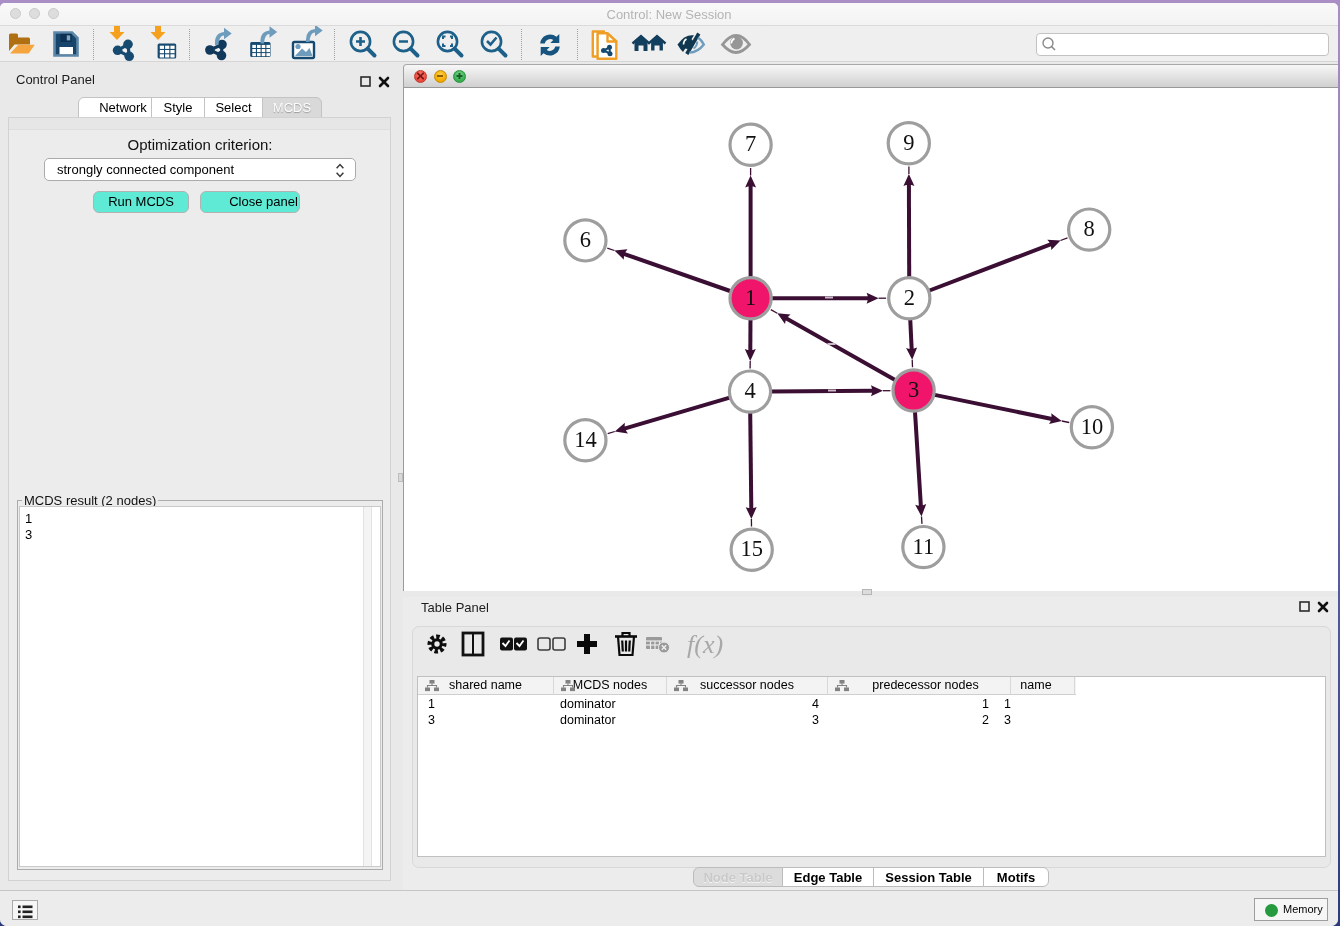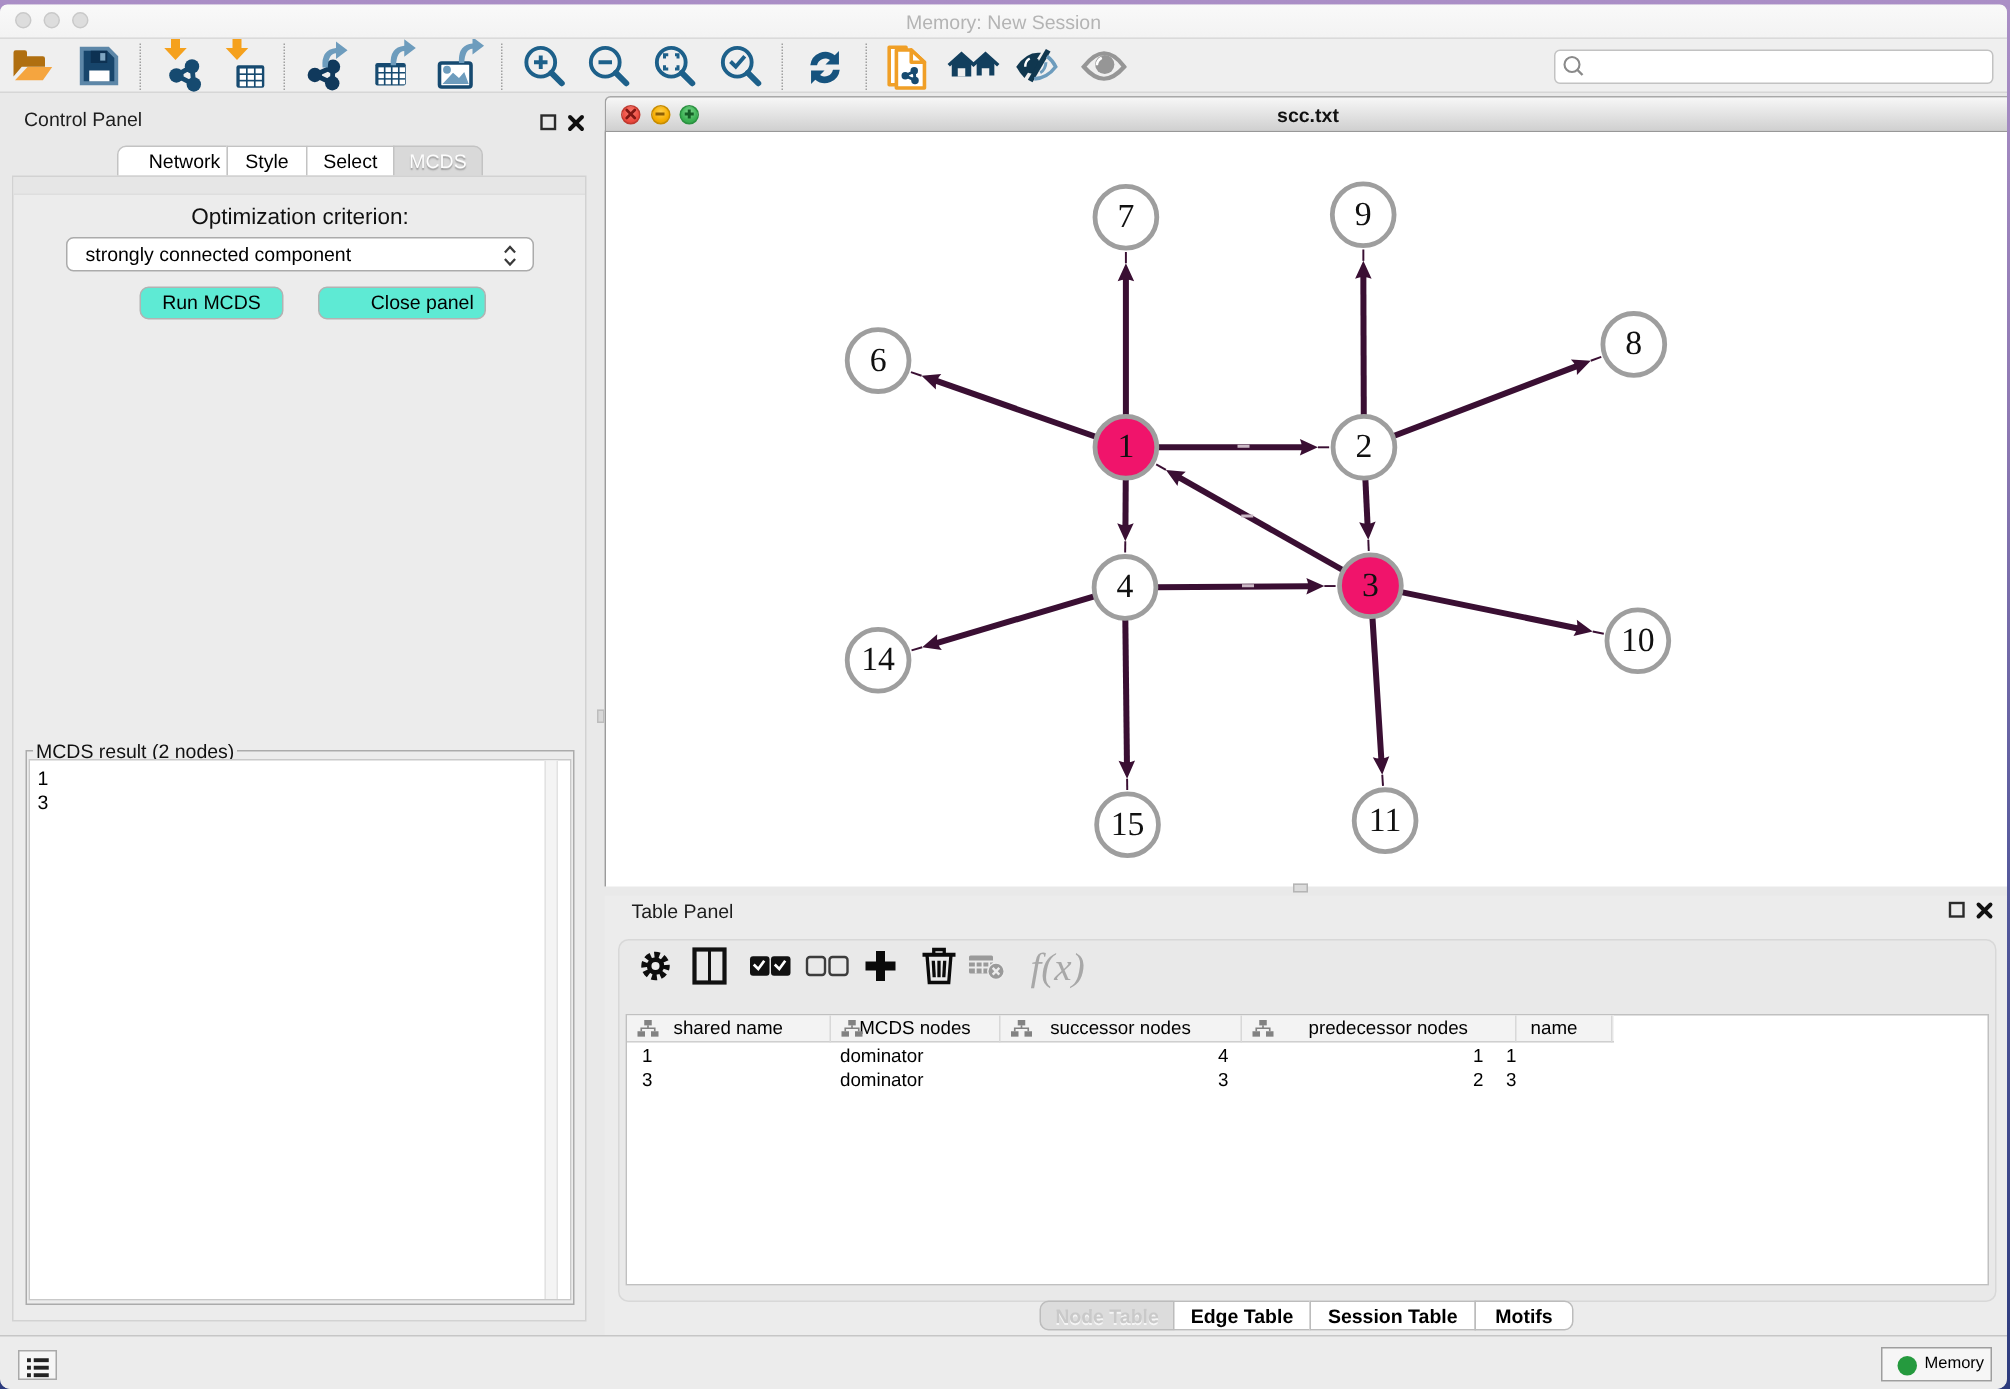--- a/index.html
+++ b/index.html
@@ -40,21 +40,21 @@
 
 #status { position:absolute; left:0; top:887px; width:1338px; height:36px; background:#ececec; border-top:1px solid #c6c6c6; }
 </style>
 </head>
 <body>
 <div id="win">
   <div id="titlebar">
     <div class="tl" style="left:10px;"></div>
     <div class="tl" style="left:29px;"></div>
     <div class="tl" style="left:48px;"></div>
-    <div id="title">Memory: New Session</div>
+    <div id="title">Control: New Session</div>
   </div>
   <div id="toolbar">
     <svg width="780" height="38" style="position:absolute; left:0; top:0;">
 
       <g transform="translate(22,18)">
         <path d="M -13 7 L -13 -9 Q -13 -10.5 -11.5 -10.5 L -5.5 -10.5 Q -4 -10.5 -4 -9 L -4 -6.5 L 6.5 -6.5 Q 8 -6.5 8 -5 L 8 0.5 L -7.5 0.5 Z" fill="#b06f10"></path>
         <path d="M -12 9.5 L -3.7 0.7 L 12.8 0.7 L 6.6 9.5 Z" fill="#f5a53f"></path>
       </g>
 
       <g transform="translate(66,18)">
@@ -222,21 +222,21 @@
   <div class="tab" style="left:262px; width:60px; background:#d9d9d9; color:#fdfdfd; text-shadow:0 1px 1px #9a9a9a; border-radius:0 6px 0 0;">MCDS</div>
   <div id="cp-box">
       <div id="cp-box2"></div>
     </div>
   <div id="opt-label">Optimization criterion:</div>
   <div id="dropdown">strongly connected component<svg width="14" height="21" style="position:absolute; right:8px; top:1px;">
         <path d="M 3.6 8.3 L 7 4.6 L 10.4 8.3" fill="none" stroke="#3a3a3a" stroke-width="1.5"></path>
         <path d="M 3.6 12.7 L 7 16.4 L 10.4 12.7" fill="none" stroke="#3a3a3a" stroke-width="1.5"></path>
       </svg></div>
   <div class="btn" style="left:93px; width:96px;">Run MCDS</div>
-  <div class="btn" style="left:212px; width:112px;padding-left:27px;">Close panel</div>
+  <div class="btn" style="left:200px; width:100px;padding-left:27px;">Close panel</div>
   <div id="grpbox"></div>
   <div id="grplabel">MCDS result (2 nodes)</div>
   <div id="grplist">
     <div style="position:absolute; left:5px; top:4px;">1</div>
     <div style="position:absolute; left:5px; top:20px;">3</div>
     <div style="position:absolute; right:8px; top:0; width:9px; height:359px; background:#f4f4f4; border-left:1px solid #e2e2e2; border-right:1px solid #e2e2e2;"></div>
   </div>
 
   <div id="net">
     <div id="net-titlebar">
@@ -247,21 +247,20 @@
         <g stroke="#801713" stroke-width="1.8" stroke-linecap="round">
             <line x1="13.8" y1="8.3" x2="19.2" y2="13.7"></line>
             <line x1="19.2" y1="8.3" x2="13.8" y2="13.7"></line>
           </g>
         <line x1="33" y1="11" x2="39" y2="11" stroke="#8d5f05" stroke-width="2"></line>
         <g stroke="#155e26" stroke-width="2">
             <line x1="52.5" y1="11" x2="58.5" y2="11"></line>
             <line x1="55.5" y1="8" x2="55.5" y2="14"></line>
           </g>
       </svg>
-      <div id="net-title">scc.txt</div>
     </div>
     <div style="position:absolute; left:0; top:24px; width:937px; height:503px; background:#fff; border-left:1px solid #9b9b9b;"></div>
     <svg width="935" height="503" style="position:absolute; left:1px; top:24px;">
     <g stroke="#3a0f33" stroke-width="4">
       <line x1="346.6" y1="190.0" x2="346.6" y2="97.5"></line>
       <line x1="327.5" y1="203.5" x2="219.8" y2="165.8"></line>
       <line x1="366.8" y1="210.2" x2="464.6" y2="210.2"></line>
       <line x1="346.5" y1="230.4" x2="346.3" y2="262.9"></line>
       <line x1="505.2" y1="190.0" x2="504.9" y2="95.9"></line>
       <line x1="524.2" y1="203.0" x2="647.2" y2="156.1"></line>

